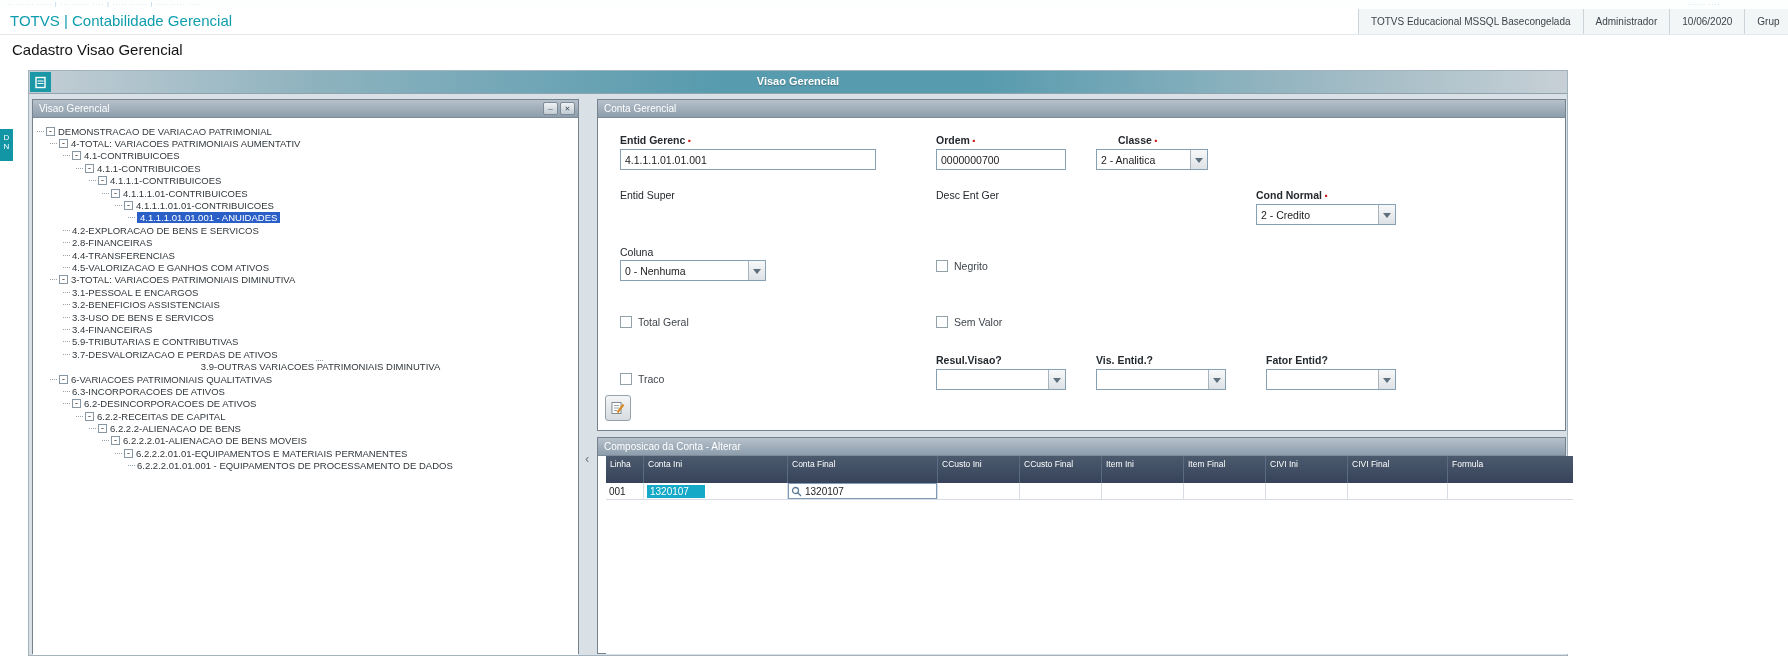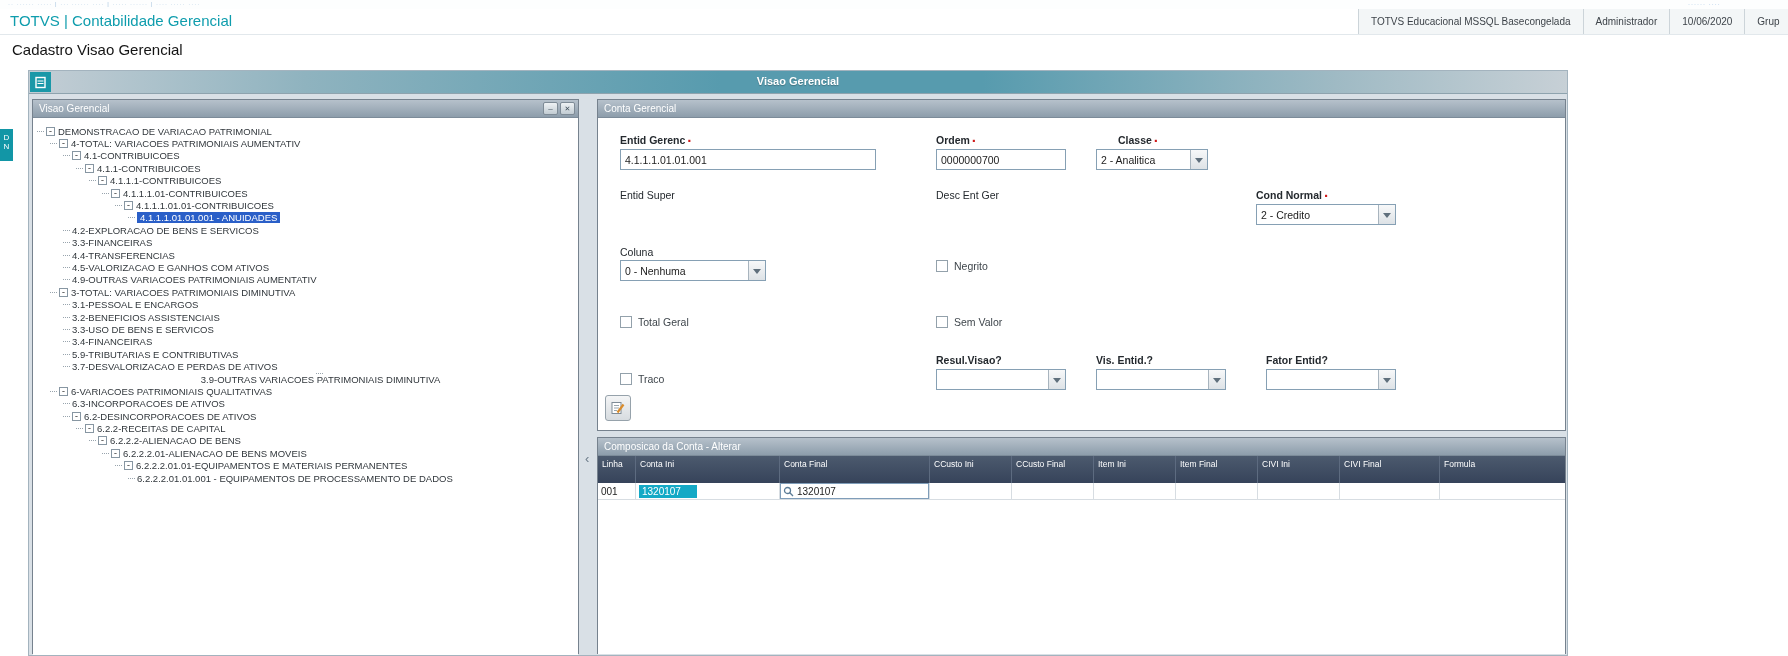--- a/index.html
+++ b/index.html
@@ -62,21 +62,21 @@
   .combo { position:absolute; height:21px; border:1px solid #86a0b4; background:#fff; display:flex; }
   .combo .val { flex:1; font-size:10.5px; padding-top:4px; padding-left:4px; color:#1c1c1c; overflow:hidden; white-space:nowrap; }
   .combo .cbtn { width:17px; flex:none; border-left:1px solid #a8b4be; background:linear-gradient(180deg,#f7f8f9,#dde2e6); display:flex; align-items:flex-start; justify-content:center; }
   .combo .cbtn i { margin-top:8px; width:0; height:0; border:4px solid transparent; border-top:5px solid #5f6f7c; }
   .check { position:absolute; display:flex; align-items:center; gap:6px; font-size:10.5px; color:#3f464c; }
   .check .box { width:12px; height:12px; border:1px solid #93a1ab; background:#fff; flex:none; }
   .edit-btn { position:absolute; left:7px; top:277px; width:26px; height:26px; border:1px solid #96a2ab; border-radius:3px; background:linear-gradient(180deg,#f4f5f6,#d7dce0); display:flex; align-items:center; justify-content:center; }
 
   
   .grid-panel { left:568px; top:366px; width:969px; height:217px; }
-  .grid-body { position:relative; width:100%; height:198px; background:#fff; overflow:hidden; }
+  .grid-body { position:relative; width:100%; height:198px; background:#fff; overflow:hidden;margin-left:8px; }
   .grid-hrow { display:flex; height:27px; background:linear-gradient(180deg,#4c5a6e,#36435a); }
   .gh { flex:none; font-size:8.5px; color:#fff; padding:3px 0 0 4px; border-right:1px solid #5d6b80; overflow:hidden; white-space:nowrap; }
   .grid-drow { display:flex; height:17px; }
   .gc { flex:none; display:flex; align-items:center; font-size:10px; color:#1c1c1c; padding-left:3px; border-right:1px solid #d7dde2; border-bottom:1px solid #d7dde2; overflow:hidden; white-space:nowrap; }
   .selcell { background:#14a9c6; color:#fff; padding:1px 16px 1px 3px; font-size:10px; }
   .gc.lookup { box-shadow:inset 0 0 0 1px #7f9db9; background:#fff; gap:3px; }
 
   .collapse-arrow { position:absolute; left:556px; top:380px; font-size:13px; color:#6d7d8a; }
 
   .side-tab { position:absolute; left:0; top:129px; width:13px; height:32px; background:#1296a6; color:#fff; font-size:8px; line-height:9px; text-align:center; padding-top:4px; white-space:pre-line; }
@@ -164,33 +164,29 @@
         <div class="trow" style="padding-left: 95px;">
           <span class="stub"></span>
           <span class="tlabel sel">4.1.1.1.01.01.001 - ANUIDADES</span>
         </div>
         <div class="trow" style="padding-left: 30px;">
           <span class="stub"></span>
           <span class="tlabel">4.2-EXPLORACAO DE BENS E SERVICOS</span>
         </div>
         <div class="trow" style="padding-left: 30px;">
           <span class="stub"></span>
-          <span class="tlabel">3.3-FINANCEIRAS</span>
+          <span class="tlabel">2.8-FINANCEIRAS</span>
         </div>
         <div class="trow" style="padding-left: 30px;">
           <span class="stub"></span>
           <span class="tlabel">4.4-TRANSFERENCIAS</span>
         </div>
         <div class="trow" style="padding-left: 30px;">
           <span class="stub"></span>
           <span class="tlabel">4.5-VALORIZACAO E GANHOS COM ATIVOS</span>
-        </div>
-        <div class="trow" style="padding-left: 30px;">
-          <span class="stub"></span>
-          <span class="tlabel">4.9-OUTRAS VARIACOES PATRIMONIAIS AUMENTATIV</span>
         </div>
         <div class="trow" style="padding-left: 17px;">
           <span class="stub"></span>
           <span class="ebox">-</span>
           <span class="tlabel">3-TOTAL: VARIACOES PATRIMONIAIS DIMINUTIVA</span>
         </div>
         <div class="trow" style="padding-left: 30px;">
           <span class="stub"></span>
           <span class="tlabel">3.1-PESSOAL E ENCARGOS</span>
         </div>

